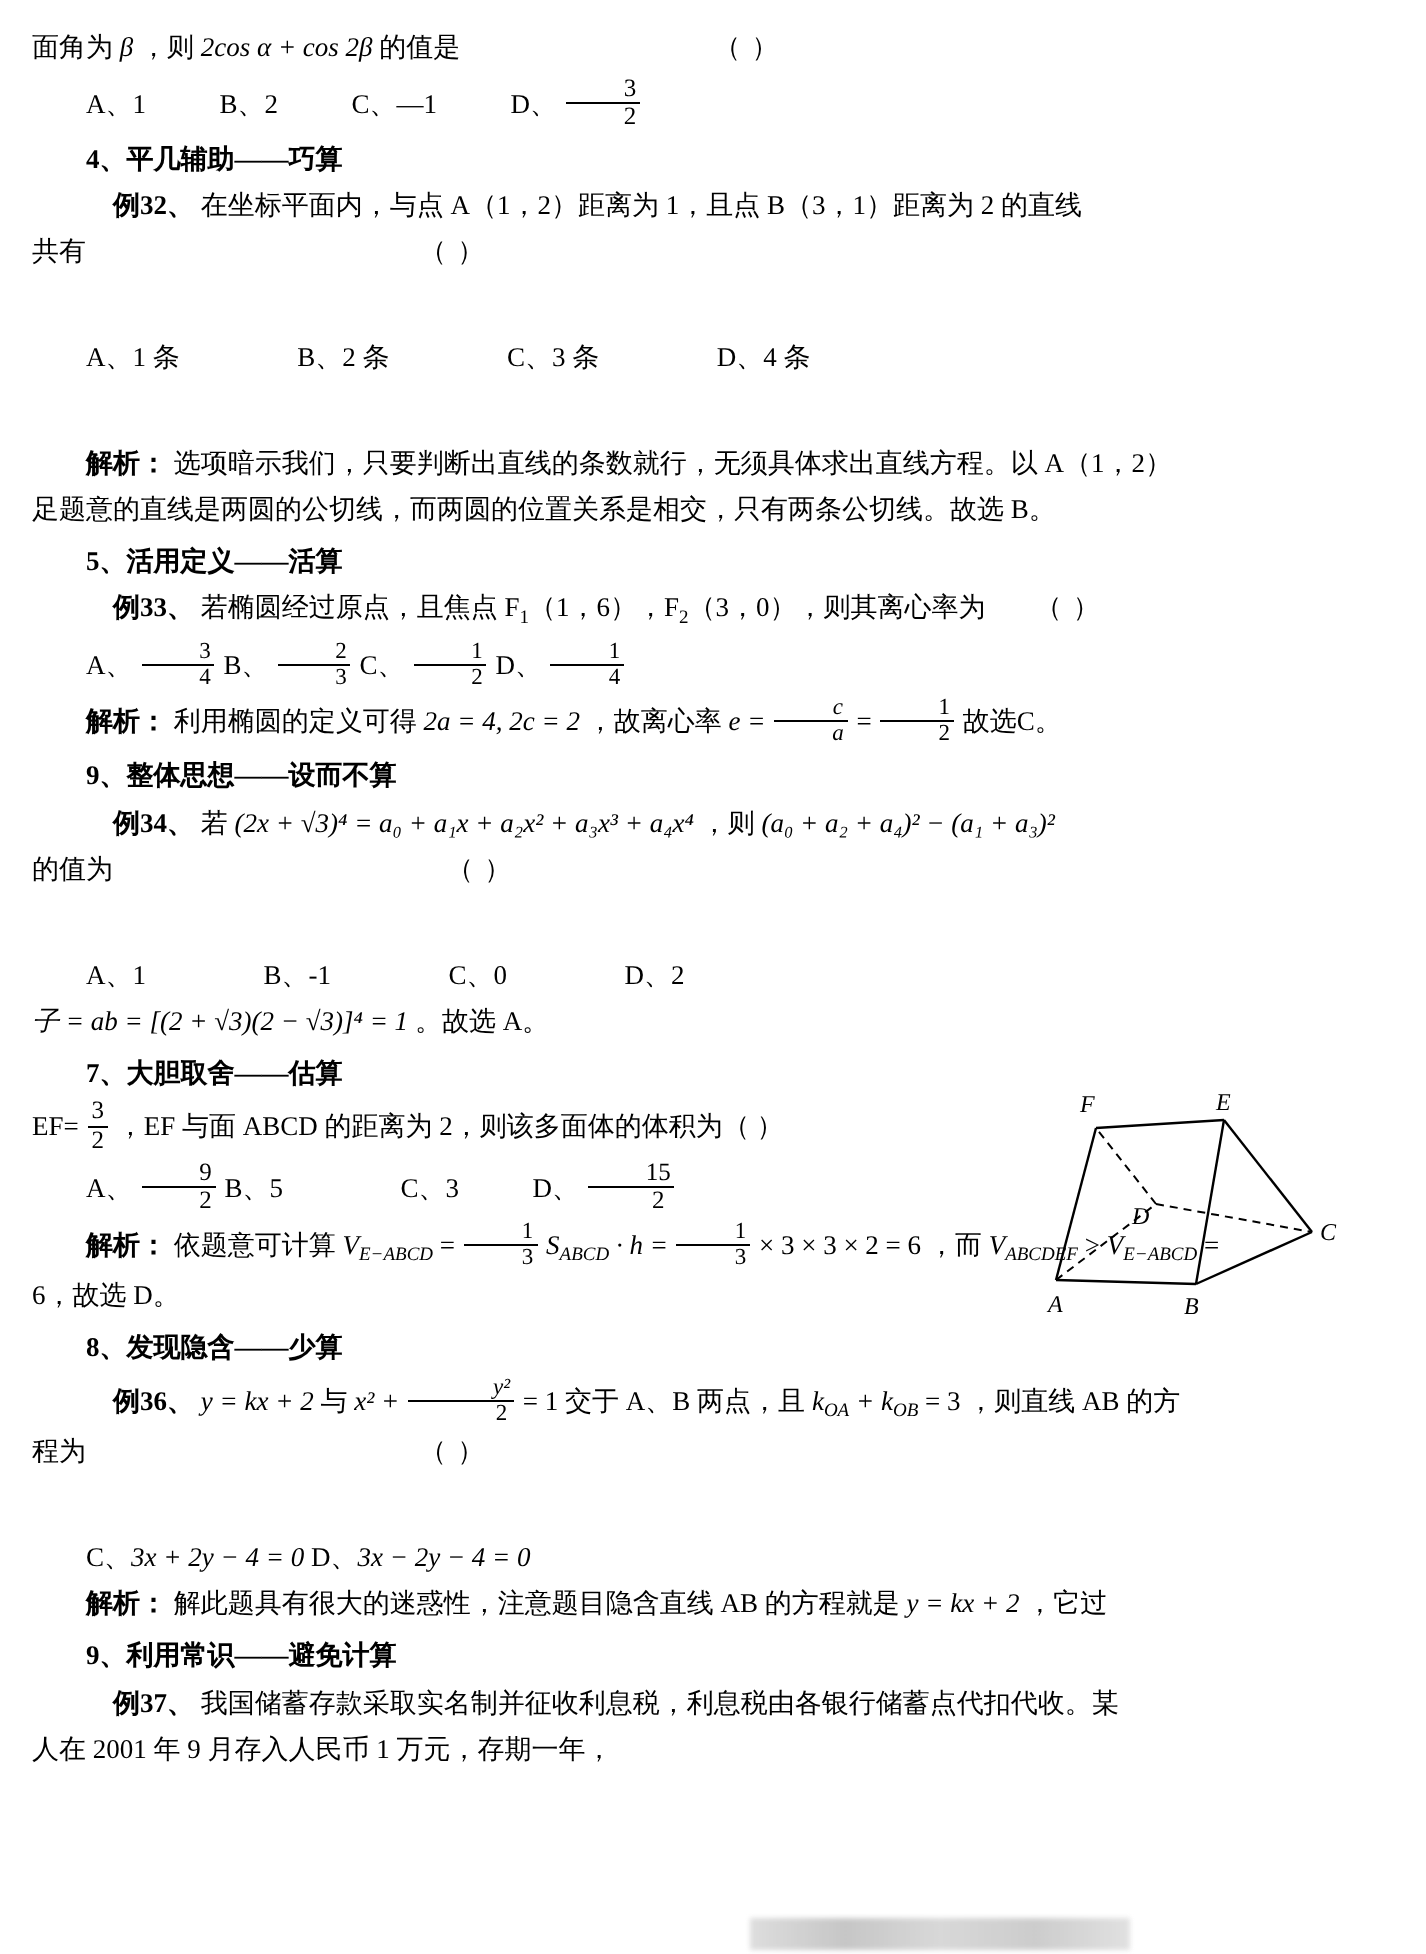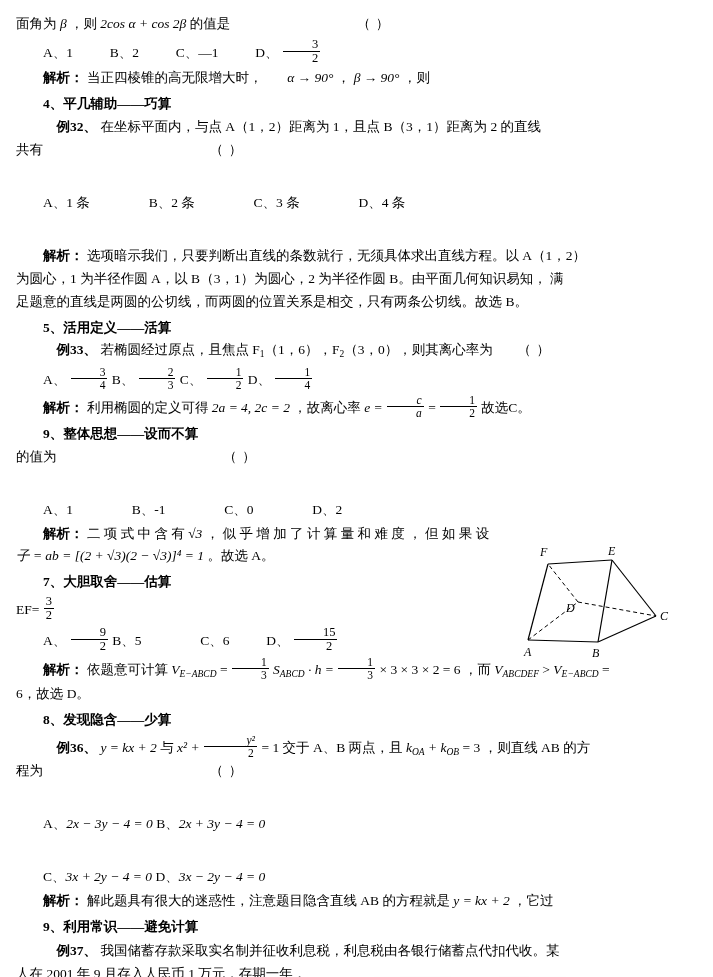--- a/index.html
+++ b/index.html
@@ -81,29 +81,20 @@
     <span class="sp2"></span>
     <span>C、—1</span>
     <span class="sp2"></span>
     <span>D、</span>
     <span class="frac big">
       <span class="num">3</span>
       <span class="den">2</span>
     </span>
   </p>
 
-  <p class="ind1 line">
-    <span class="b">解析：</span>
-    <span>当正四棱锥的高无限增大时，</span>
-    <span class="sp"></span>
-    <span class="mi">α → 90°</span>
-    <span>，</span>
-    <span class="mi">β → 90°</span>
-    <span>，则</span>
-  </p>
 
   <p class="ind1 b sect">4、平几辅助——巧算</p>
 
   <p class="ind2">
     <span class="b">例32、</span>
     <span>在坐标平面内，与点 A（1，2）距离为 1，且点 B（3，1）距离为 2 的直线</span>
   </p>
   <p class="noind">
     <span>共有</span>
     <span class="gap3"></span><span class="gap2"></span>
@@ -115,21 +106,20 @@
     <span>B、2 条</span>
     <span class="sp3"></span>
     <span>C、3 条</span>
     <span class="sp3"></span>
     <span>D、4 条</span>
   </p>
   <p class="ind1">
     <span class="b">解析：</span>
     <span>选项暗示我们，只要判断出直线的条数就行，无须具体求出直线方程。以 A（1，2）</span>
   </p>
-  <p class="noind">为圆心，1 为半径作圆 A，以 B（3，1）为圆心，2 为半径作圆 B。由平面几何知识易知， 满</p>
   <p class="noind">足题意的直线是两圆的公切线，而两圆的位置关系是相交，只有两条公切线。故选 B。</p>
 
   <p class="ind1 b sect">5、活用定义——活算</p>
 
   <p class="ind2">
     <span class="b">例33、</span>
     <span>若椭圆经过原点，且焦点 F</span><span class="sub">1</span><span>（1，6），F</span><span class="sub">2</span><span>（3，0），则其离心率为</span>
     <span class="sp"></span>
     <span class="paren">（     ）</span>
   </p>
@@ -170,63 +160,65 @@
     <span>=</span>
     <span class="frac">
       <span class="num">1</span>
       <span class="den">2</span>
     </span>
     <span>故选C。</span>
   </p>
 
   <p class="ind1 b sect">9、整体思想——设而不算</p>
 
+  <p class="ind2 line">
+    <span class="b">例34、</span>
+    <span>若</span>
+    <span class="mi">(2x + √3)⁴ = a₀ + a₁x + a₂x² + a₃x³ + a₄x⁴</span>
+    <span>，则</span>
+    <span class="mi">(a₀ + a₂ + a₄)² − (a₁ + a₃)²</span>
+  </p>
   <p class="noind">
     <span>的值为</span>
     <span class="gap3"></span><span class="gap2"></span>
     <span class="paren">（     ）</span>
   </p>
   <p class="ind1 ans-row">
     <span>A、1</span>
     <span class="sp3"></span>
     <span>B、-1</span>
     <span class="sp3"></span>
     <span>C、0</span>
     <span class="sp3"></span>
     <span>D、2</span>
   </p>
-  <p class="ind1 line">
-    <span class="b">解析：</span>
-    <span>二 项 式 中 含 有</span>
-    <span class="mi">√3</span>
-    <span>， 似 乎 增 加 了 计 算 量 和 难 度 ， 但 如 果 设</span>
-  </p>
   <p class="noind">
     <span class="mi">子 = ab = [(2 + √3)(2 − √3)]⁴ = 1</span>
     <span>。故选 A。</span>
   </p>
 
   <p class="ind1 b sect">7、大胆取舍——估算</p>
 
   <p class="noind">
     <span>EF=</span>
     <span class="frac big">
       <span class="num">3</span>
       <span class="den">2</span>
     </span>
+    <span>，EF 与面 ABCD 的距离为 2，则该多面体的体积为（    ）</span>
   </p>
   <p class="ind1 ans-row line">
     <span>A、</span>
     <span class="frac big">
       <span class="num">9</span>
       <span class="den">2</span>
     </span>
     <span>B、5</span>
     <span class="sp3"></span>
-    <span>C、6</span>
+    <span>C、3</span>
     <span class="sp2"></span>
     <span>D、</span>
     <span class="frac big">
       <span class="num">15</span>
       <span class="den">2</span>
     </span>
   </p>
 
   <p class="ind1 line">
     <span class="b">解析：</span>
@@ -267,24 +259,20 @@
     <span>交于 A、B 两点，且</span>
     <span class="mi">k</span><span class="sub mi">OA</span>
     <span class="mi">+ k</span><span class="sub mi">OB</span>
     <span>= 3</span>
     <span>，则直线 AB 的方</span>
   </p>
   <p class="noind">
     <span>程为</span>
     <span class="gap3"></span><span class="gap2"></span>
     <span class="paren">（      ）</span>
-  </p>
-  <p class="ind1 ans-row">
-    <span>A、</span><span class="mi">2x − 3y − 4 = 0</span>
-    <span>B、</span><span class="mi">2x + 3y − 4 = 0</span>
   </p>
   <p class="ind1 ans-row">
     <span>C、</span><span class="mi">3x + 2y − 4 = 0</span>
     <span>D、</span><span class="mi">3x − 2y − 4 = 0</span>
   </p>
   <p class="ind1 line">
     <span class="b">解析：</span>
     <span>解此题具有很大的迷惑性，注意题目隐含直线 AB 的方程就是</span>
     <span class="mi">y = kx + 2</span>
     <span>，它过</span>

